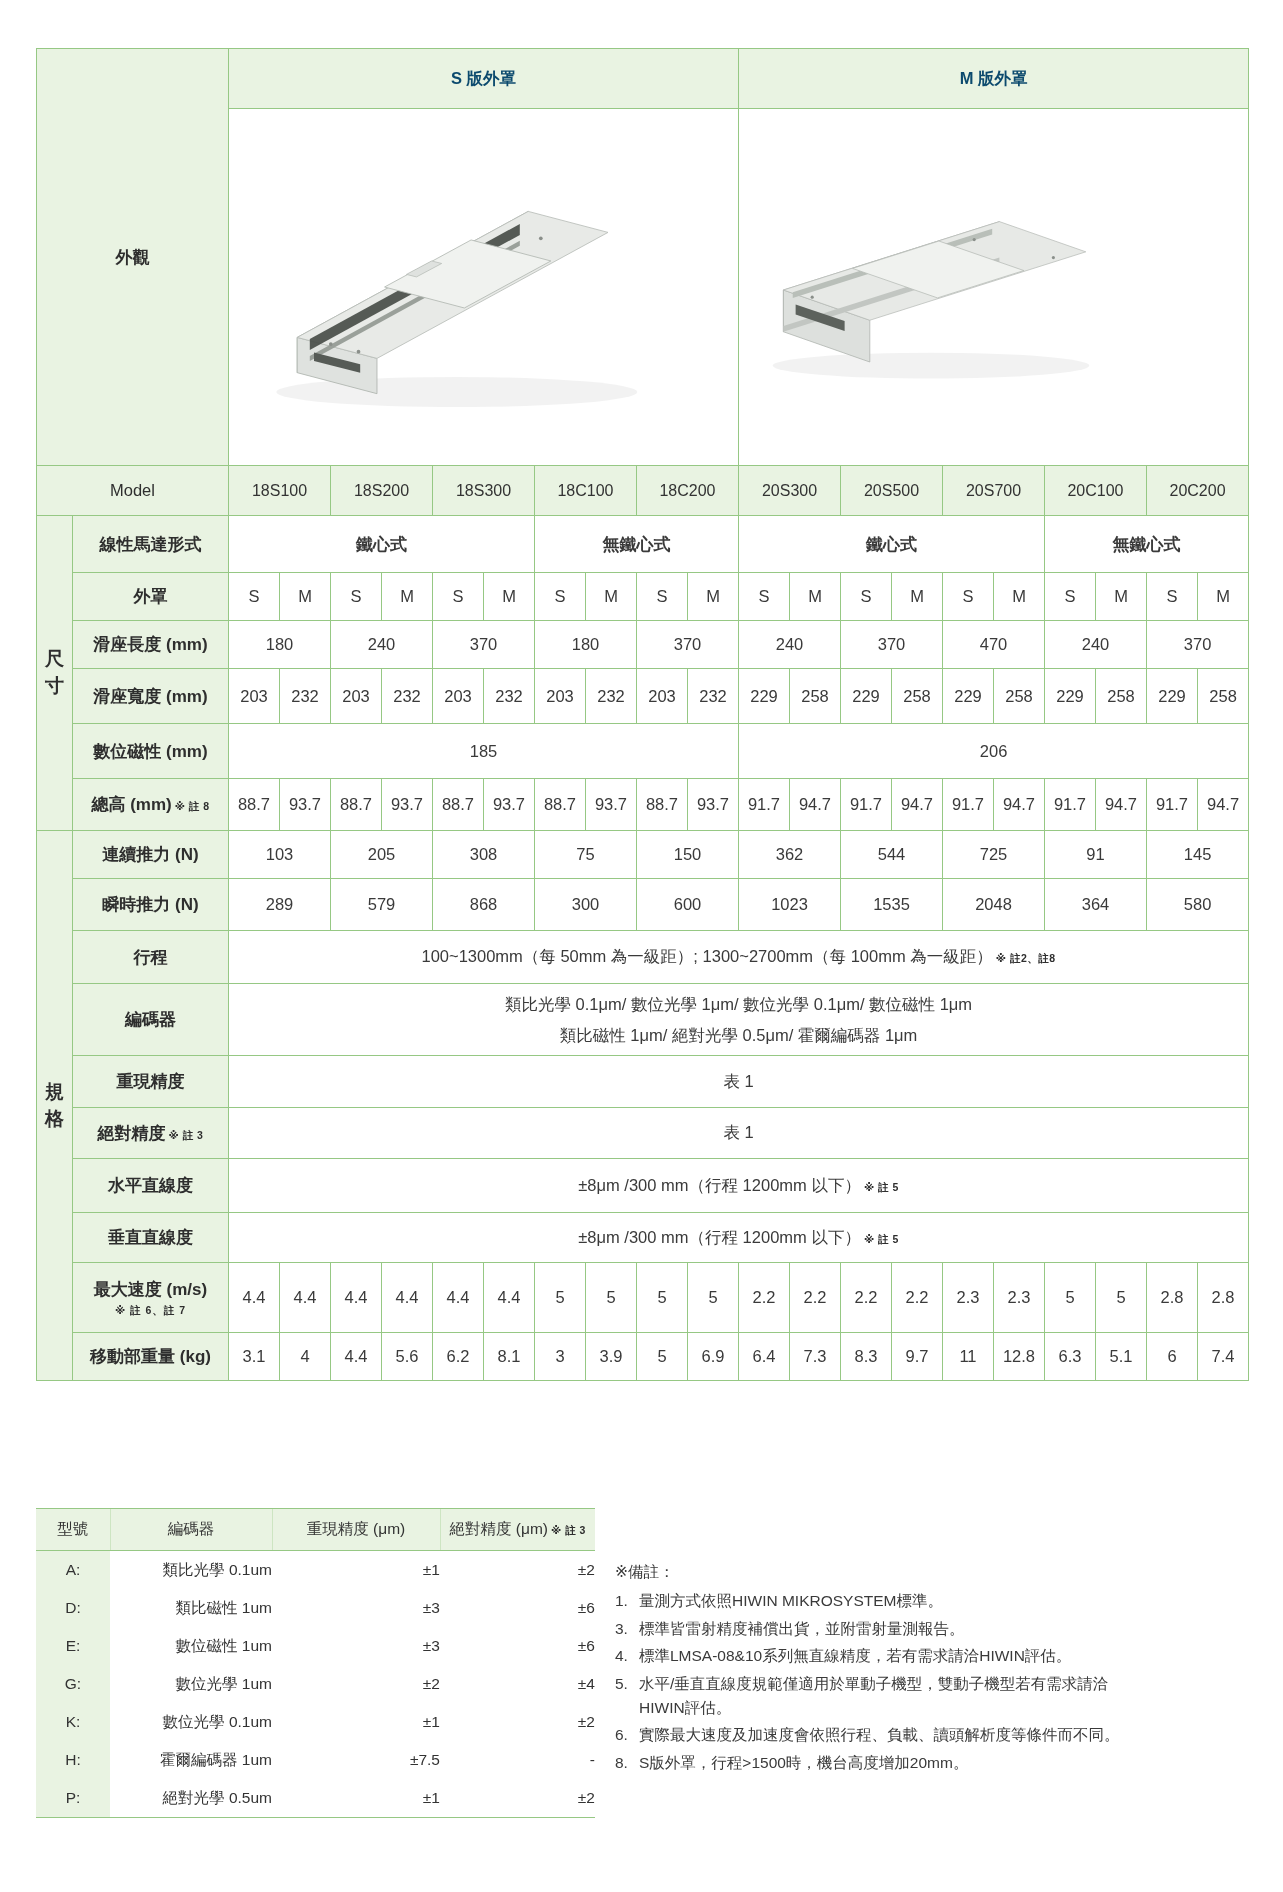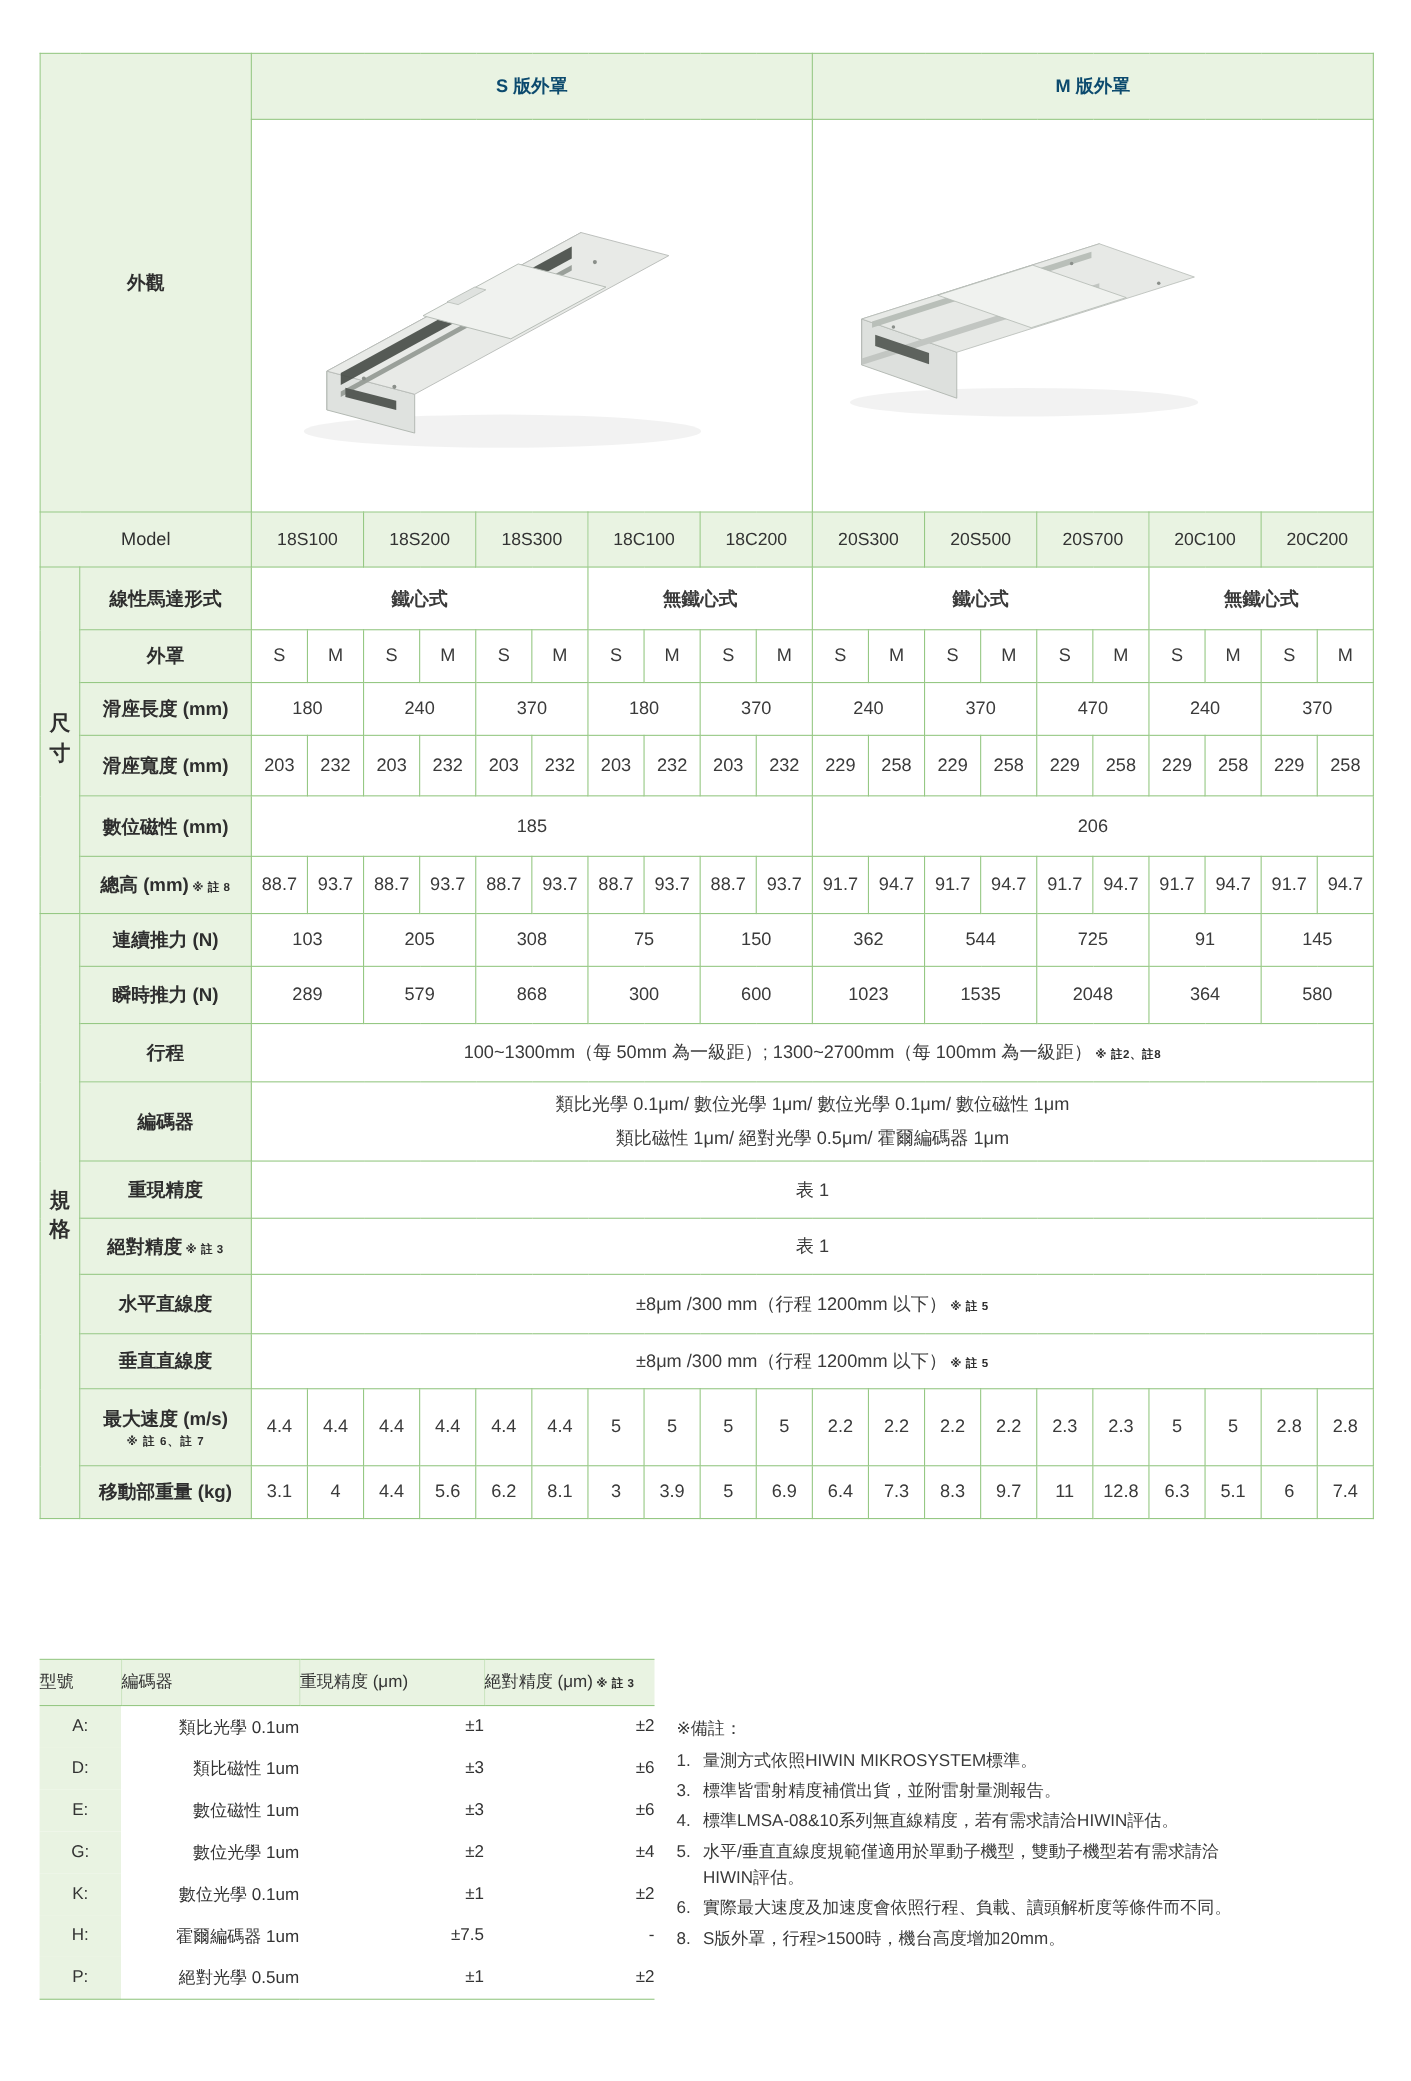--- a/index.html
+++ b/index.html
@@ -29,21 +29,21 @@
   .imgcell{background:#fff;text-align:left;vertical-align:middle}
   .imgcell svg{display:inline-block;vertical-align:middle}
   .img-s{margin-left:22px}
   .img-m{margin-left:12px;margin-bottom:30px}
 
   
   table.enc{position:absolute;left:36px;top:1508px;width:559px;
     border-collapse:collapse;table-layout:fixed;font-size:15.5px;color:#333}
   table.enc th,table.enc td{padding:0;font-weight:400}
   .eh{background:#e9f3e2;border-top:1px solid #96c884;border-bottom:1px solid #96c884;
-    font-weight:600;height:41px;text-align:left;vertical-align:middle}
+    font-weight:600;height:41px;text-align:center;vertical-align:middle}
   .eh + .eh{border-left:1px solid #cde5c2}
   .ec{background:#e9f3e2;height:38px;text-align:center;vertical-align:middle}
   .ev{text-align:right;vertical-align:middle;background:#fff}
   table.enc tbody tr:last-child td{border-bottom:1px solid #96c884}
 
   
   .notes{position:absolute;left:615px;top:1560px;width:530px;
     font-size:15.5px;color:#3a3a3a;line-height:24px}
   .notes-title{margin-bottom:5px}
   .notes ol{list-style:none;margin:0;padding:0}

